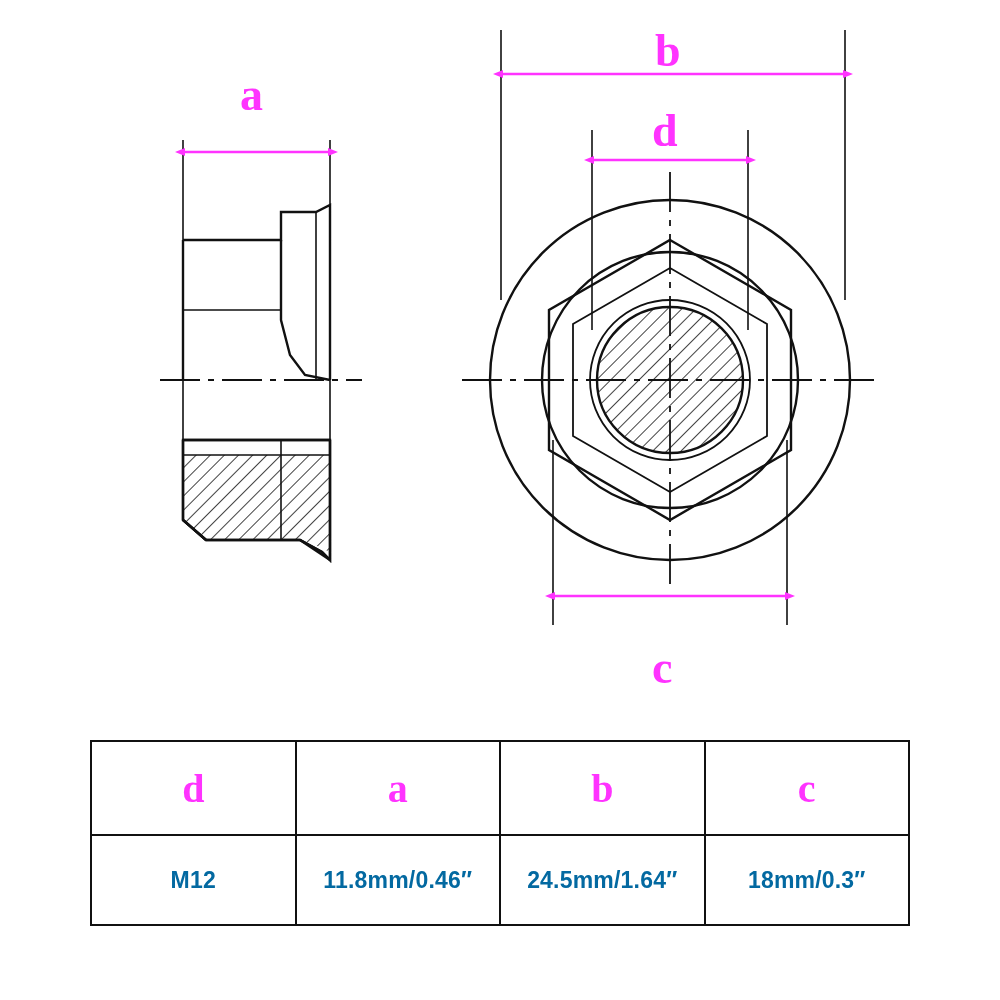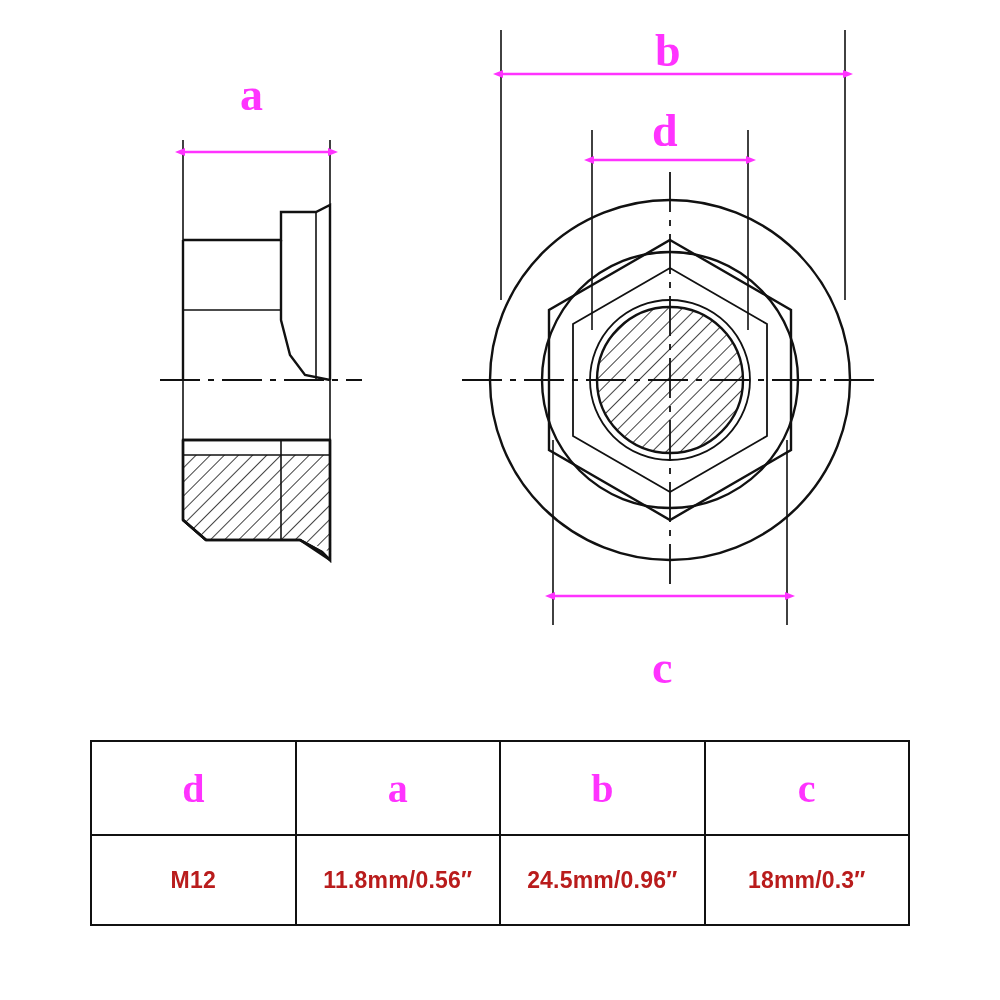--- a/index.html
+++ b/index.html
@@ -56,21 +56,21 @@
   .spec-table tr.val-row td {
     height: 88px;
   }
   .head-cell {
     color: #ff33ff;
     font-family: "Liberation Serif", serif;
     font-weight: bold;
     font-size: 40px;
   }
   .val-cell {
-    color: #b91c1c;
+    color: #0369a1;
     font-family: "Liberation Sans", sans-serif;
     font-weight: bold;
     font-size: 23px;
     letter-spacing: 0.2px;
     margin-top: 43px;
   }
 </style>
 </head>
 <body>
 
@@ -160,20 +160,20 @@
   <table class="spec-table">
     <tbody>
         <tr class="head-row">
       <td><span class="head-cell">d</span></td>
       <td><span class="head-cell">a</span></td>
       <td><span class="head-cell">b</span></td>
       <td><span class="head-cell">c</span></td>
     </tr>
     <tr class="val-row">
       <td><span class="val-cell">M12</span></td>
-      <td><span class="val-cell">11.8mm/0.56″</span></td>
-      <td><span class="val-cell">24.5mm/0.96″</span></td>
+      <td><span class="val-cell">11.8mm/0.46″</span></td>
+      <td><span class="val-cell">24.5mm/1.64″</span></td>
       <td><span class="val-cell">18mm/0.3″</span></td>
     </tr>
   </tbody>
     </table>
 
 </div>
 
 </body></html>

